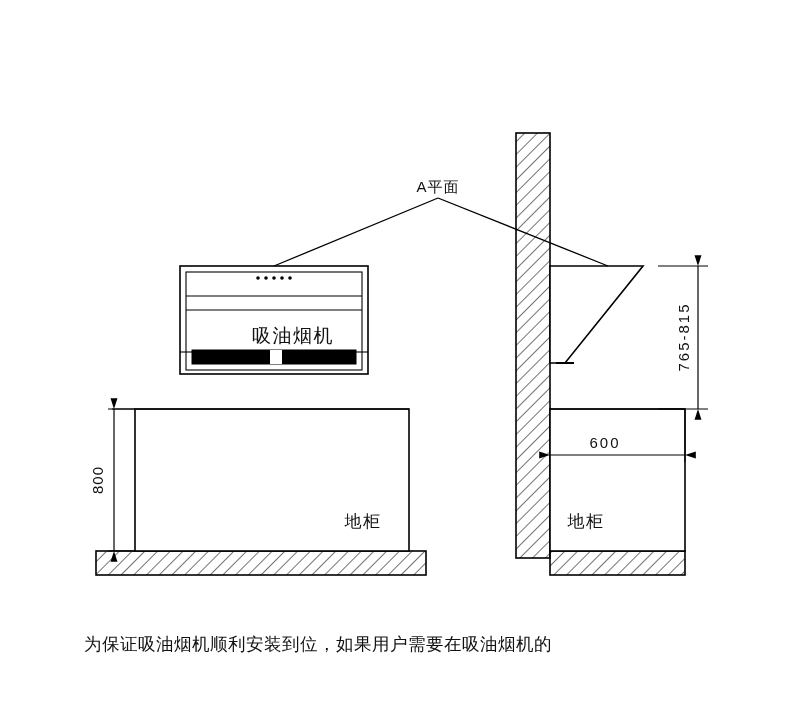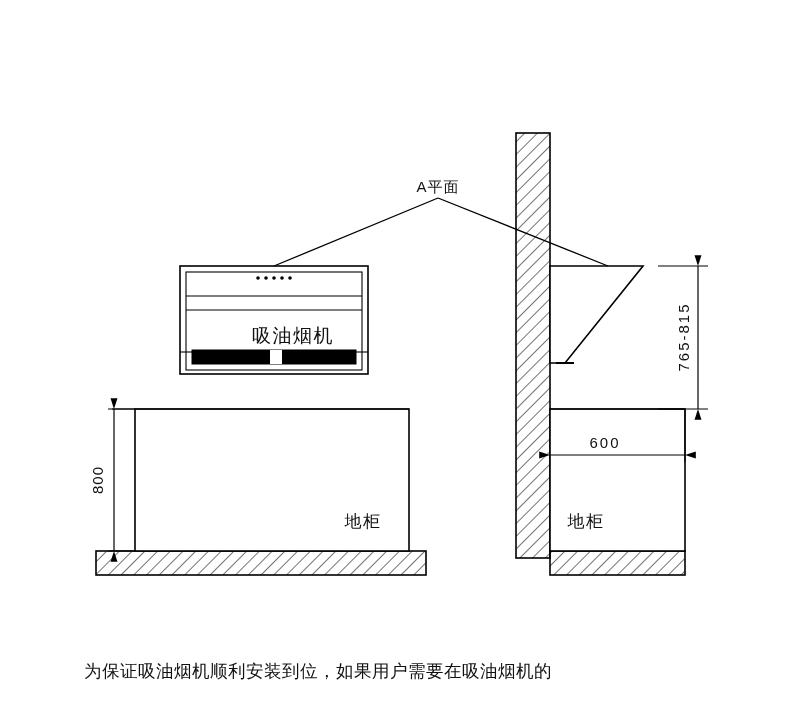--- a/index.html
+++ b/index.html
@@ -22,21 +22,21 @@
     height: 714px;
   }
   svg.diagram {
     display: block;
     width: 790px;
     height: 714px;
   }
   .cap-text {
     position: absolute;
     left: 84px;
-    top: 653px;
+    top: 626px;
     width: 640px;
     font-size: 17.5px;
     line-height: 36px;
     letter-spacing: 0.5px;
     color: #111;
   }
   .cap-line {
     display: block;
     white-space: nowrap;
   }

